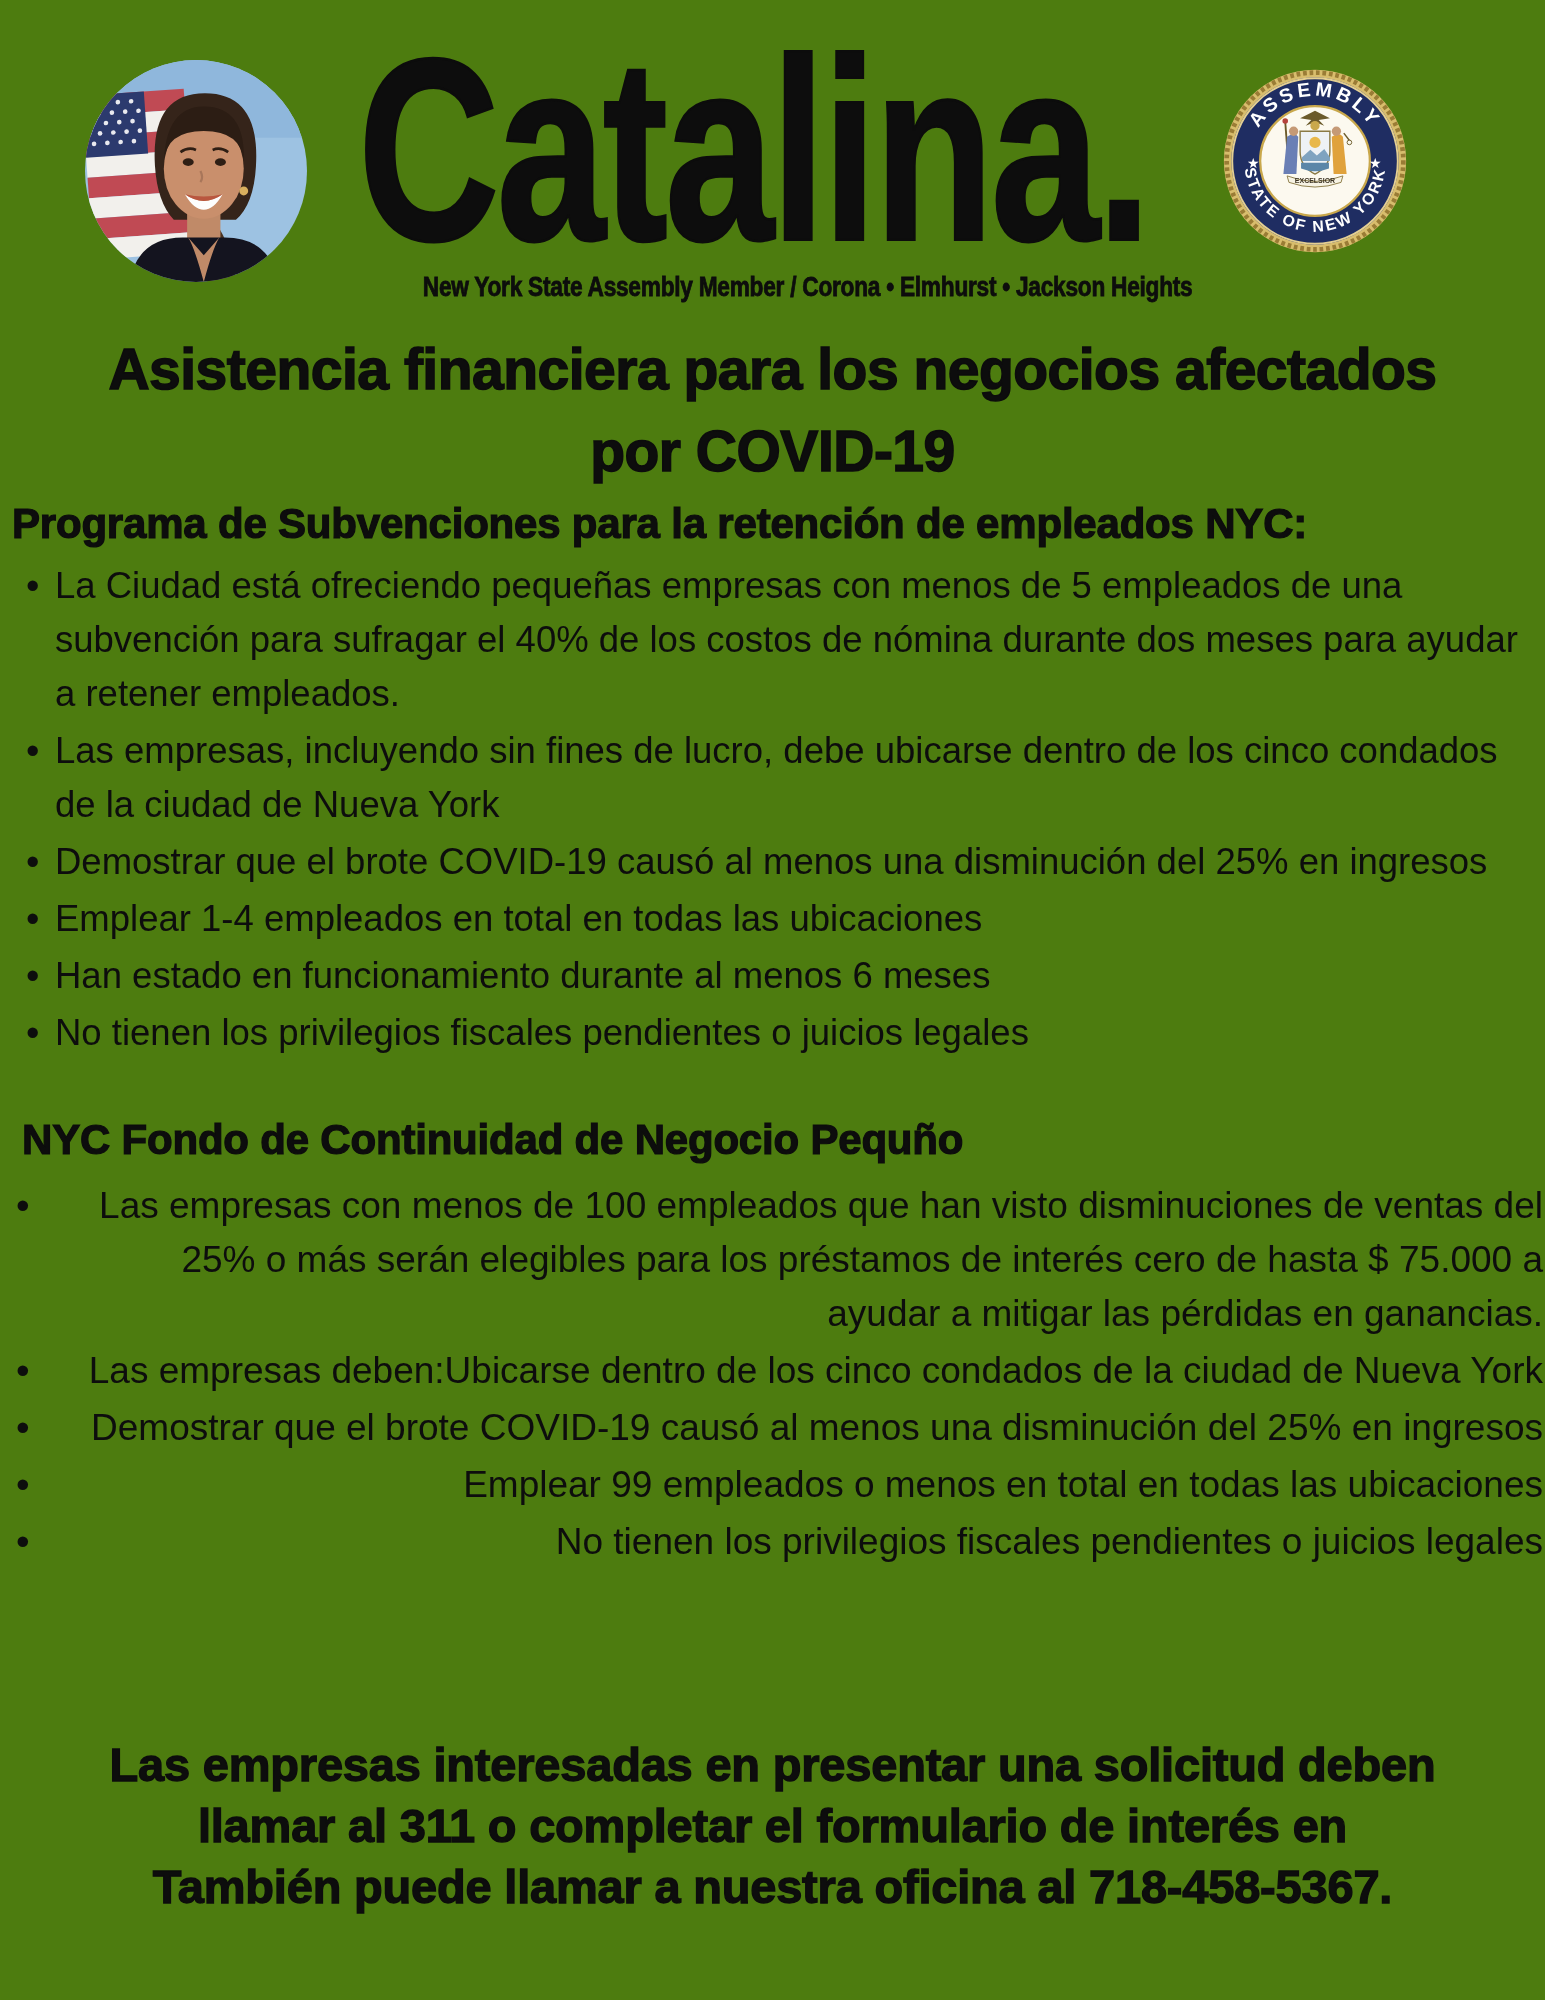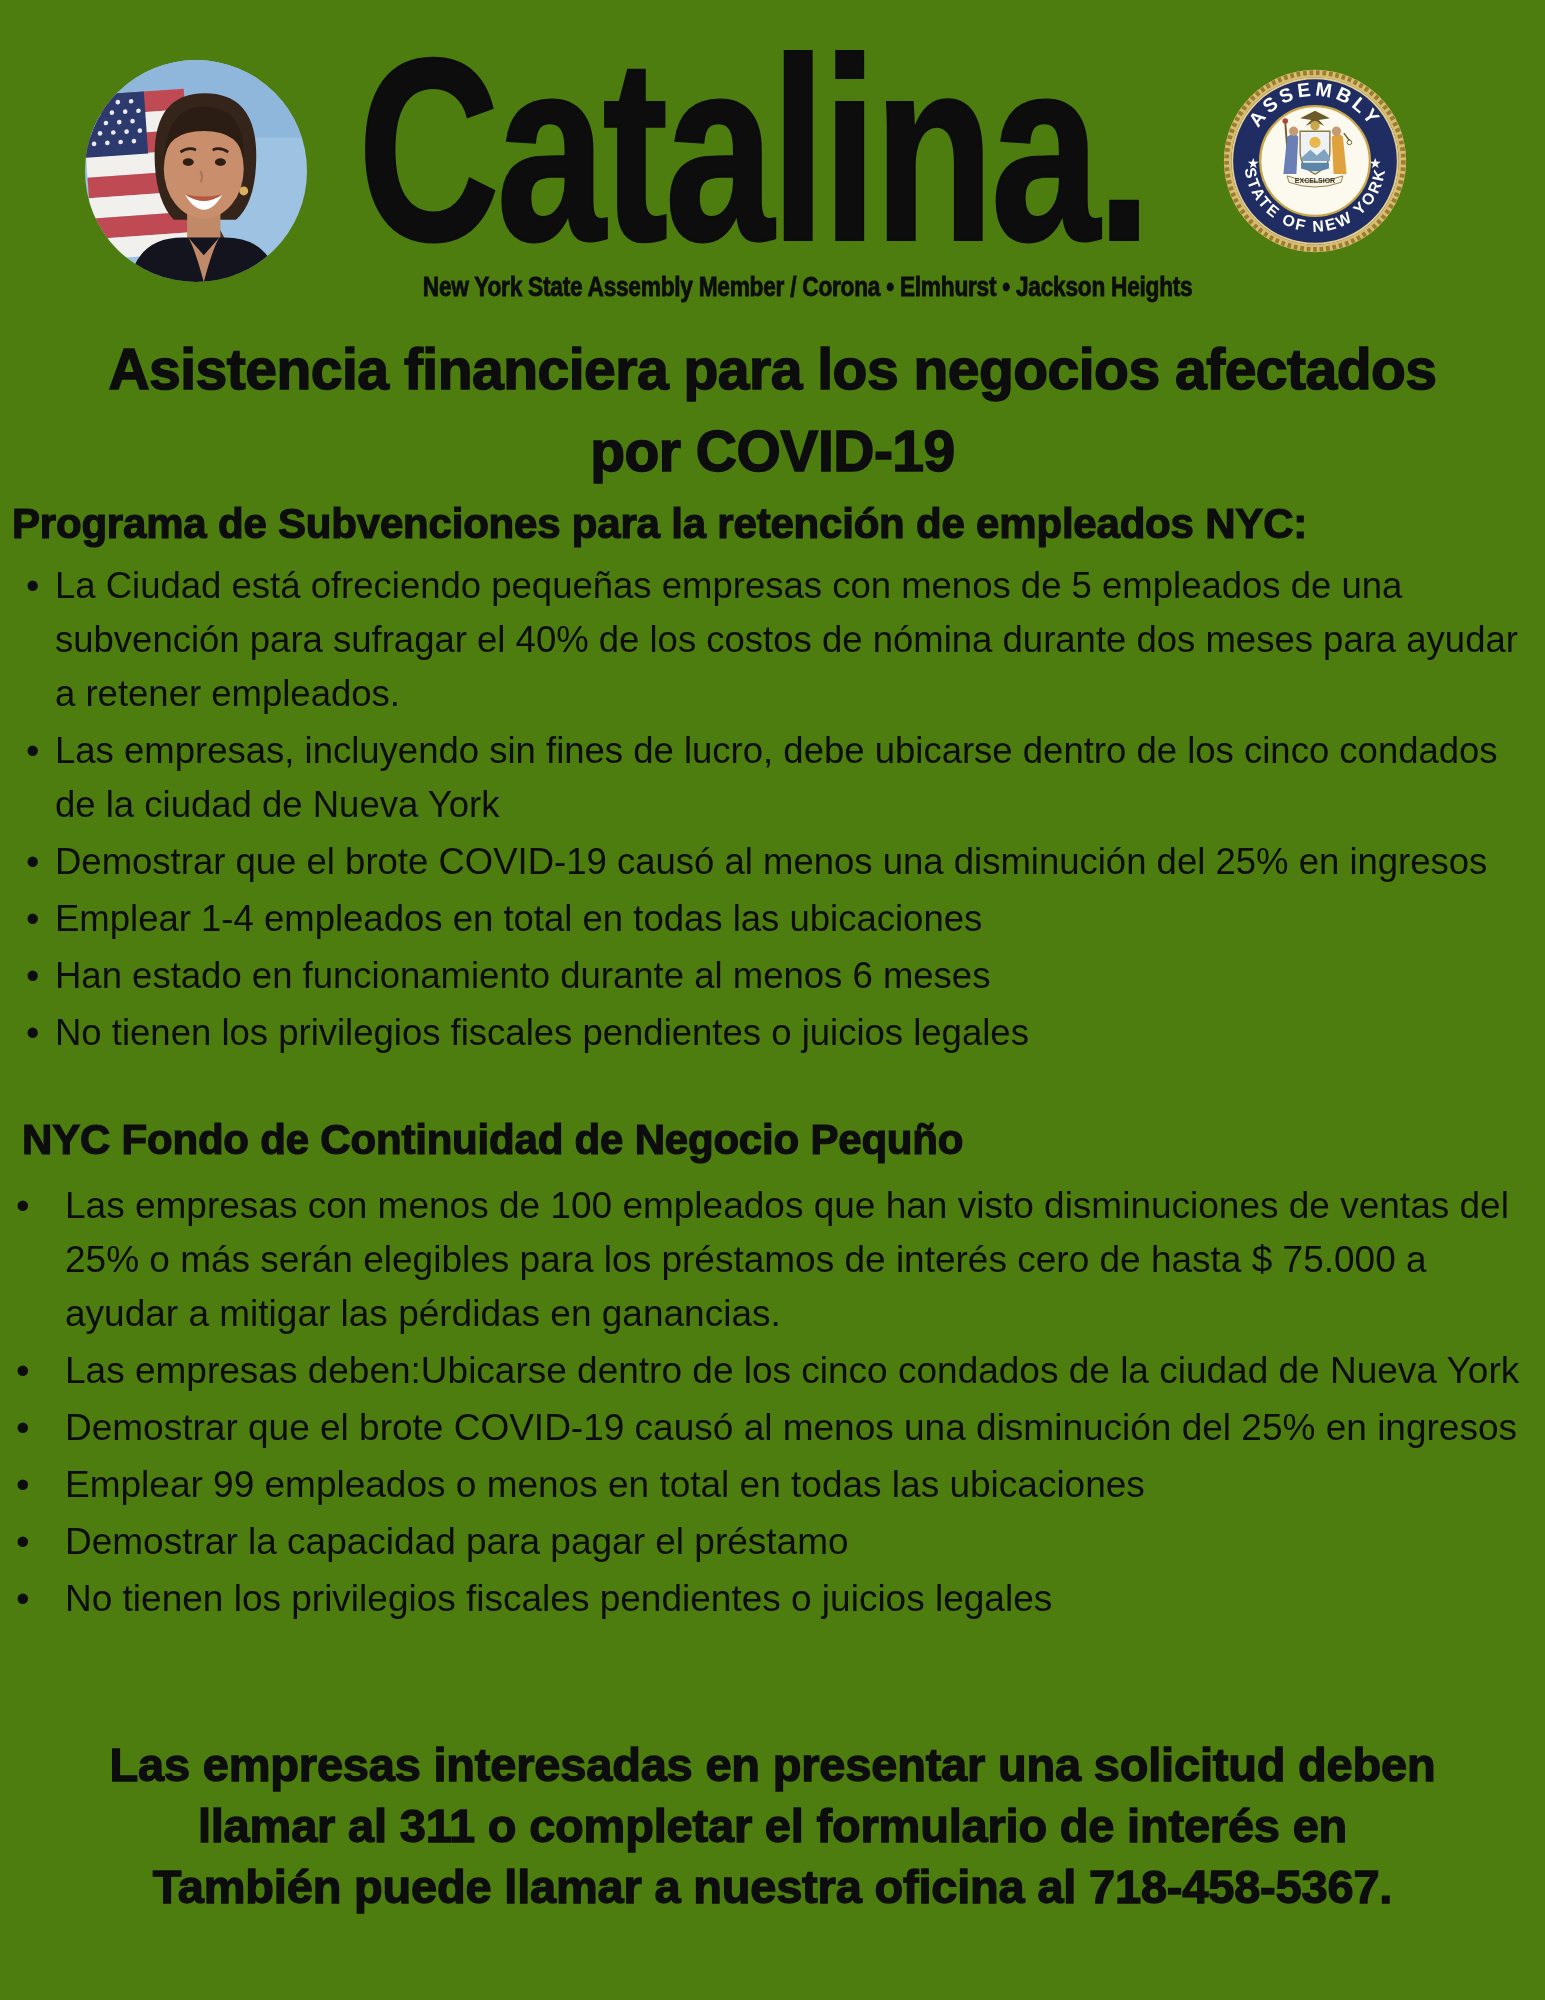--- a/index.html
+++ b/index.html
@@ -38,21 +38,21 @@
     font-weight:bold; font-size:42px; line-height:56px; letter-spacing:-0.2px;
     -webkit-text-stroke:1.2px #0c0c0c;
   }
   .s1 .section-heading { padding-left:12px; }
   .s2 .section-heading { padding-left:22px; }
   .bullets { list-style:none; margin-top:7px; }
   .s1 .bullets { font-size:36.5px; line-height:54px; }
   .s2 .bullets { font-size:37px;   line-height:54px; margin-top:11px; }
   .bullets li { position:relative; margin-bottom:3px; }
   .s1 .bullets li { padding-left:55px; padding-right:26px; }
-  .s2 .bullets li { padding-left:65px; padding-right:2px; }
+  .s2 .bullets li { padding-left:65px; padding-right:2px;text-align:right; }
   .bullets li::before {
     content:"•"; position:absolute; font-size:1.05em;
   }
   .s1 .bullets li::before { left:26px; }
   .s2 .bullets li::before { left:16px; }
   
   .footer {
     position:absolute; top:1734px; left:0; right:0; text-align:center;
     font-weight:bold; font-size:47px; line-height:61px;
     -webkit-text-stroke:1.3px #0c0c0c; letter-spacing:-0.2px;
@@ -197,21 +197,20 @@
     </ul>
   </div>
 
   <div class="section s2">
     <div class="section-heading">NYC Fondo de Continuidad de Negocio Pequño</div>
     <ul class="bullets">
       <li>Las empresas con menos de 100 empleados que han visto disminuciones de ventas del 25% o más serán elegibles para los préstamos de interés cero de hasta $ 75.000 a ayudar a mitigar las pérdidas en ganancias.</li>
       <li>Las empresas deben:Ubicarse dentro de los cinco condados de la ciudad de Nueva York</li>
       <li>Demostrar que el brote COVID-19 causó al menos una disminución del 25% en ingresos</li>
       <li>Emplear 99 empleados o menos en total en todas las ubicaciones</li>
-      <li>Demostrar la capacidad para pagar el préstamo</li>
       <li>No tienen los privilegios fiscales pendientes o juicios legales</li>
     </ul>
   </div>
 
   <div class="footer">
     <div>Las empresas interesadas en presentar una solicitud deben</div>
     <div>llamar al 311 o completar el formulario de interés en</div>
     <div>También puede llamar a nuestra oficina al 718-458-5367.</div>
   </div>
 

